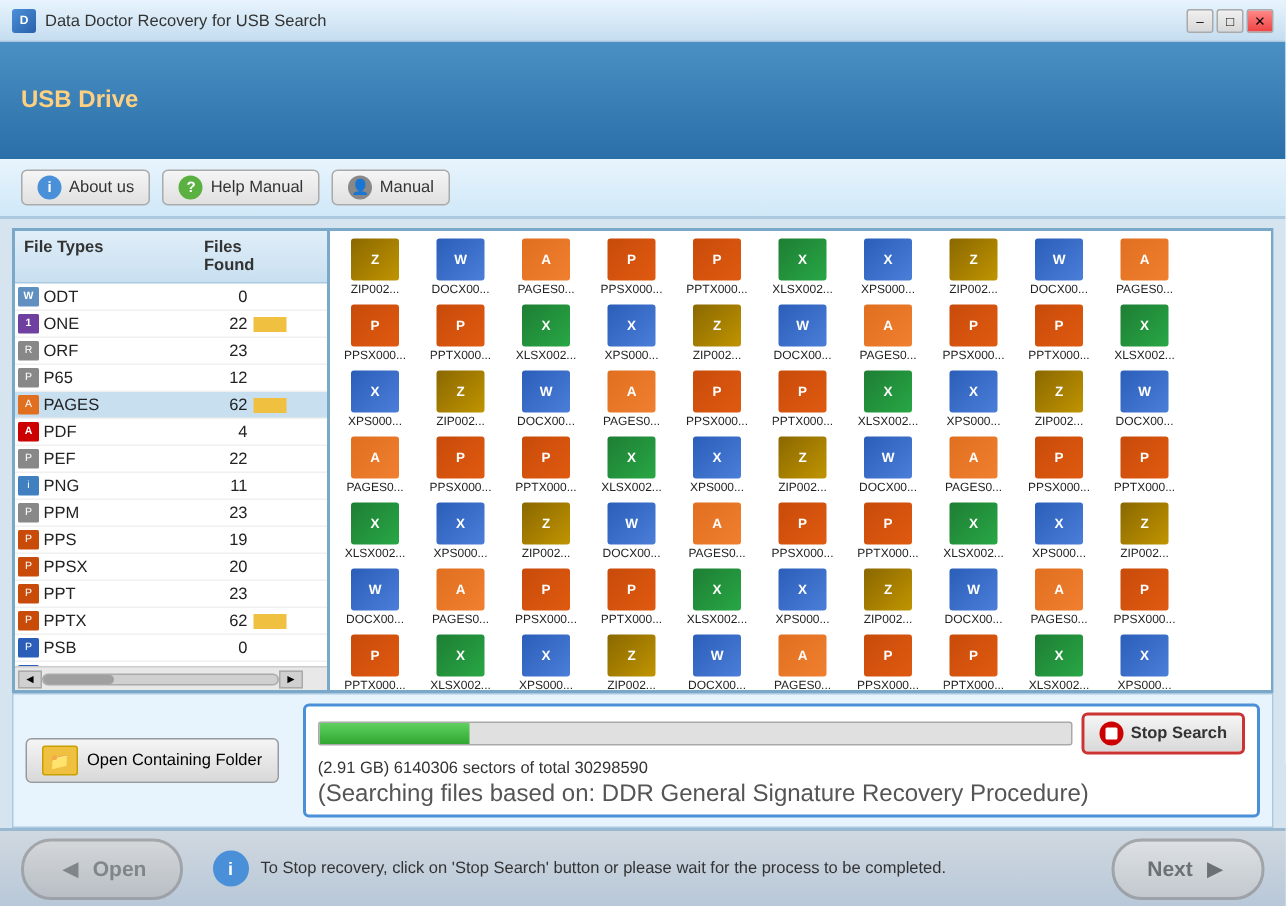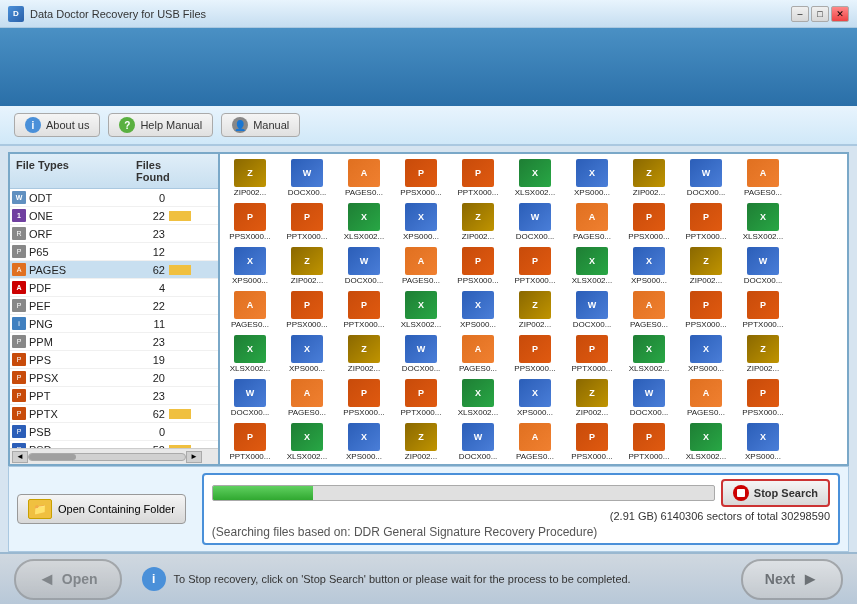--- a/index.html
+++ b/index.html
@@ -126,22 +126,22 @@
       border: 1px solid #aaa;
       height: 16px;
       border-radius: 2px;
       overflow: hidden;
     }
     .progress-bar-inner {
       background: linear-gradient(to bottom, #60d060, #30a830);
       height: 100%;
       width: 20%;
     }
-    .progress-text { font-size: 11px; color: #333; text-align: right; }
-    .progress-sub { font-size: 12px; color: #555; }
+    .progress-text { font-size: 11px; color: #333; text-align: left; }
+    .progress-sub { font-size: 16px; color: #555; }
     .stop-btn {
       position: absolute;
       right: 4px;
       top: 4px;
       background: linear-gradient(to bottom, #f5f5f5, #d8d8d8);
       border: 2px solid #cc3333;
       border-radius: 4px;
       padding: 4px 10px;
       cursor: pointer;
       display: flex;
@@ -239,31 +239,32 @@
 </head>
 <body>
 
 <div style="display:flex; flex-direction:column; height:604px; width:857px; background:#d6e4f0;">
 
   <div class="title-bar">
     <div class="title-bar-left">
       <div style="width:16px;height:16px;background:linear-gradient(135deg,#4a90d9,#2a60a9);border-radius:2px;display:flex;align-items:center;justify-content:center;">
         <span style="color:white;font-size:8px;font-weight:bold;">D</span>
       </div>
-      <span>Data Doctor Recovery for USB Files</span>
+      <span>Data Doctor Recovery for USB Search</span>
     </div>
     <div class="title-bar-controls">
       <div class="title-btn">–</div>
       <div class="title-btn">□</div>
       <div class="title-btn" style="background:linear-gradient(to bottom,#f88,#e44);">✕</div>
     </div>
   </div>
 
   <div class="app-header">
     <div class="app-title">
+      <div class="app-title-sub">USB Drive</div>
     </div>
   </div>
 
   <div class="toolbar">
     <div class="toolbar-buttons">
       <button class="toolbar-btn">
         <div class="btn-icon info-icon">i</div>
         <span>About us</span>
       </button>
       <button class="toolbar-btn">

